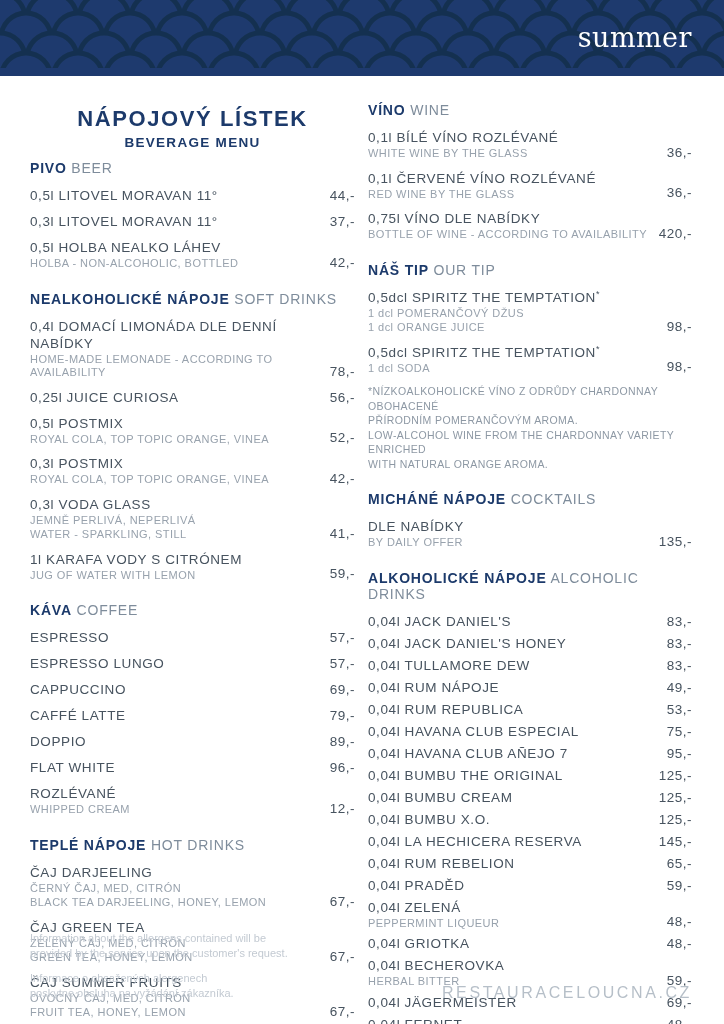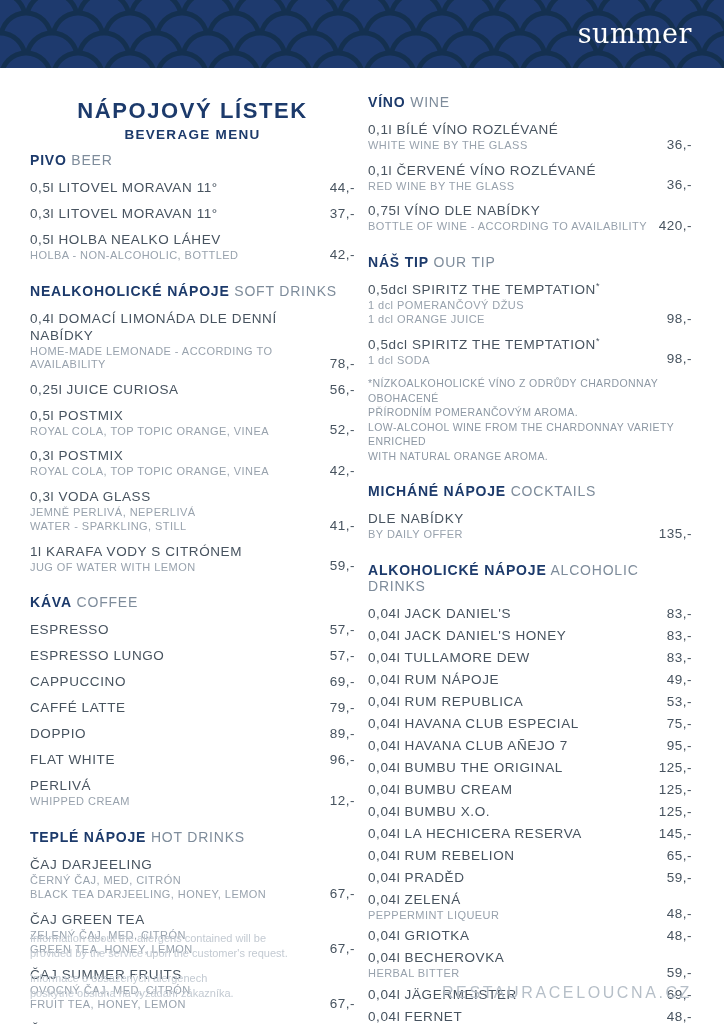--- a/index.html
+++ b/index.html
@@ -6,21 +6,21 @@
   html, body { margin: 0; padding: 0; }
   body {
     width: 724px; height: 1024px;
     background: #ffffff;
     font-family: "Liberation Sans", sans-serif;
     -webkit-font-smoothing: antialiased;
   }
   .page { position: relative; width: 724px; height: 1024px; overflow: hidden; background: #fff; }
 
   
-  .header-band { position: relative; height: 68px; background: #1e3a6e; overflow: hidden; }
+  .header-band { position: relative; height: 76px; background: #1e3a6e; overflow: hidden; }
   .header-band svg.scales { position: absolute; left: 0; top: 0; width: 100%; height: 100%; display: block; }
   .brand {
     position: absolute; top: 50%; right: 32px; transform: translateY(-52%);
     color: #ffffff; font-family: "DejaVu Serif", serif;
     font-size: 27px; letter-spacing: 0.5px; font-weight: 500;
   }
 
   
   main.columns { display: flex; gap: 13px; padding: 26px 32px 0 30px; }
   .col { width: 325px; }
@@ -186,21 +186,21 @@
               <div class="item-price">89,-</div>
             </div>
             <div class="item">
               <div class="item-left">
                 <div class="item-name">FLAT WHITE</div>
               </div>
               <div class="item-price">96,-</div>
             </div>
             <div class="item">
               <div class="item-left">
-                <div class="item-name">PERLIVÁ</div>
+                <div class="item-name">ROZLÉVANÉ</div>
                 <div class="item-sub">WHIPPED CREAM</div>
               </div>
               <div class="item-price">12,-</div>
             </div>
           </section>
           <section class="menu-section">
             <h3 class="sec-title"><span class="cs">TEPLÉ NÁPOJE</span><span class="en"> HOT DRINKS</span></h3>
             <div class="item">
               <div class="item-left">
                 <div class="item-name">ČAJ DARJEELING</div>

